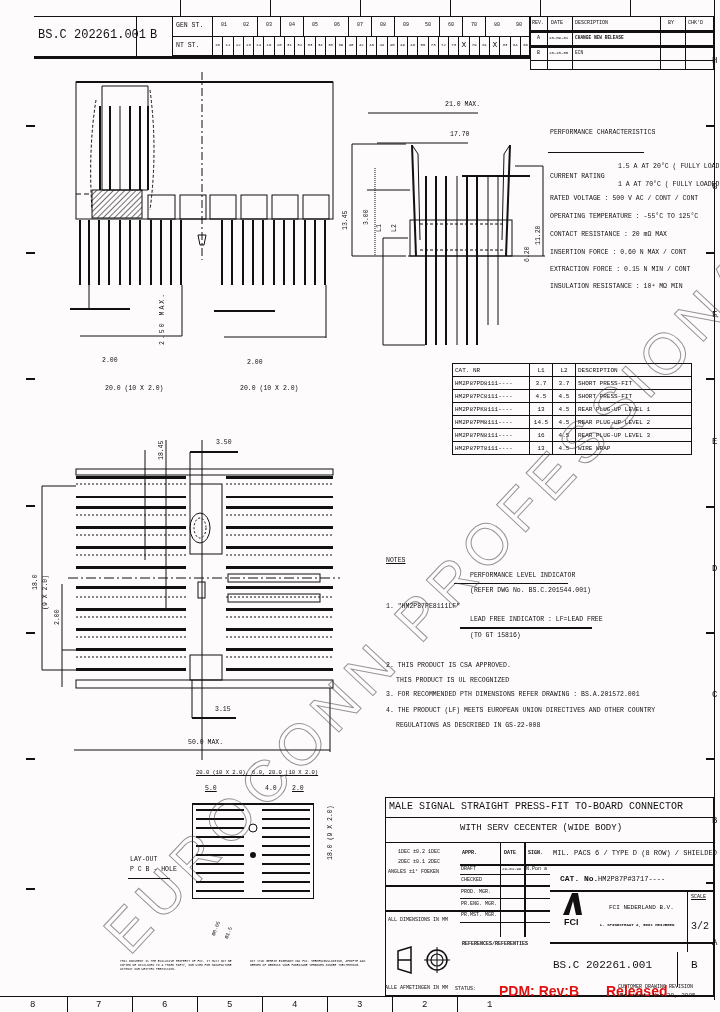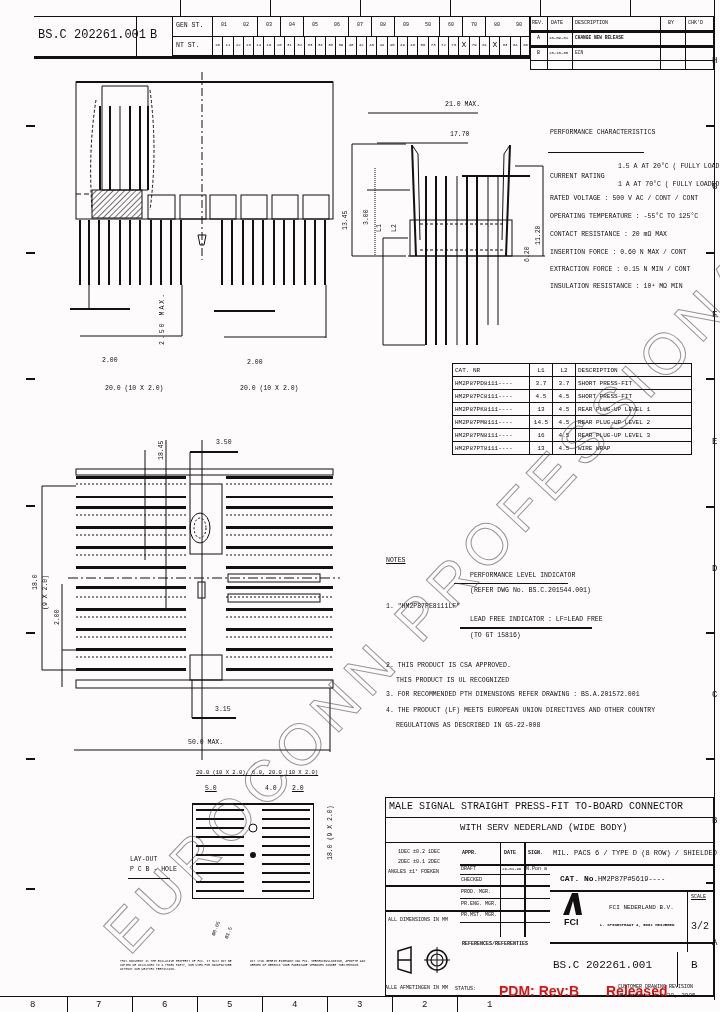--- a/index.html
+++ b/index.html
@@ -469,37 +469,37 @@
 <div class="hl" style="left:128px;top:878px;width:42px;"></div>
 <div class="abs t sm" style="left:328px;top:860px;transform:rotate(-90deg);transform-origin:left top;">18.0 (9 X 2.0)</div>
 <div class="abs t xs" style="left:212px;top:935px;transform:rotate(-70deg);transform-origin:left top;">Ø0.65</div>
 <div class="abs t xs" style="left:225px;top:938px;transform:rotate(-70deg);transform-origin:left top;">Ø1.5</div>
 <div class="abs" style="left:120px;top:960px;width:120px;font-family:'Liberation Mono',monospace;font-size:3px;line-height:1.4;">THIS DOCUMENT IS THE EXCLUSIVE PROPERTY OF FCI. IT MUST NOT BE COPIED OR DISCLOSED TO A THIRD PARTY, NOR USED FOR MANUFACTURE WITHOUT OUR WRITTEN PERMISSION.</div>
 <div class="abs" style="left:250px;top:960px;width:120px;font-family:'Liberation Mono',monospace;font-size:3px;line-height:1.4;">DIT STUK GEHEIM EIGENDOM VAN FCI. VERMENIGVULDIGING, AFGIFTE AAN DERDEN OF GEBRUIK VOOR FABRICAGE VERBODEN ZONDER TOESTEMMING.</div>
 
 <div class="bx" style="left:385px;top:797px;width:329px;height:199px;border-left:1px solid #111;"></div>
 <div class="abs t" style="left:389px;top:802px;font-size:10px;">MALE SIGNAL STRAIGHT PRESS-FIT TO-BOARD CONNECTOR</div>
 <div class="hl" style="left:385px;top:817px;width:329px;"></div>
-<div class="abs t" style="left:460px;top:824px;font-size:9px;">WITH SERV NEDERLAND (WIDE BODY)</div>
+<div class="abs t" style="left:460px;top:824px;font-size:9px;">WITH SERV CECENTER (WIDE BODY)</div>
 <div class="hl" style="left:385px;top:842px;width:329px;"></div>
 <div class="abs t xs" style="left:398px;top:850px;">1DEC ±0.2 1DEC</div>
 <div class="abs t xs" style="left:398px;top:860px;">2DEC ±0.1 2DEC</div>
 <div class="abs t xs" style="left:388px;top:870px;">ANGLES ±1° FOEKEN</div>
 <div class="abs t xs" style="left:462px;top:851px;font-weight:bold;">APPR.</div>
 <div class="vl" style="left:500px;top:842px;height:95px;"></div>
 <div class="abs t xs" style="left:504px;top:851px;font-weight:bold;">DATE</div>
 <div class="vl" style="left:524px;top:842px;height:95px;border-left-width:2px;"></div>
 <div class="abs t xs" style="left:528px;top:851px;font-weight:bold;">SIGN.</div>
 <div class="abs t" style="left:553px;top:850px;font-size:7px;">MIL. PACS 6 / TYPE D (8 ROW) / SHIELDED</div>
 <div class="hl" style="left:460px;top:864px;width:254px;border-top-width:2px;"></div>
 <div class="abs t xs" style="left:461px;top:867px;">DRAFT</div>
 <div class="abs t xs" style="left:502px;top:867px;font-size:4px;">29-04-99</div>
 <div class="abs t xs" style="left:526px;top:867px;">N.Pon a</div>
 <div class="abs t" style="left:560px;top:875px;font-size:8px;font-weight:bold;">CAT. No.</div>
-<div class="abs t" style="left:598px;top:876px;font-size:7px;">HM2P87P#5619----</div>
+<div class="abs t" style="left:598px;top:876px;font-size:7px;">HM2P87P#3717----</div>
 <div class="hl" style="left:460px;top:874px;width:90px;"></div>
 <div class="abs t xs" style="left:461px;top:878px;">CHECKED</div>
 <div class="hl" style="left:385px;top:885px;width:165px;border-top-width:2px;"></div>
 <div class="hl" style="left:550px;top:890px;width:164px;border-top-width:2px;"></div>
 <div class="abs t xs" style="left:461px;top:890px;">PROD. MGR.</div>
 <div class="hl" style="left:460px;top:898px;width:90px;"></div>
 <div class="abs t xs" style="left:461px;top:902px;">PR.ENG. MGR.</div>
 <div class="hl" style="left:385px;top:910px;width:165px;border-top-width:2px;"></div>
 <div class="abs t xs" style="left:461px;top:913px;">PR.MST. MGR.</div>
 <div class="abs t xs" style="left:388px;top:918px;">ALL DIMENSIONS IN MM</div>

